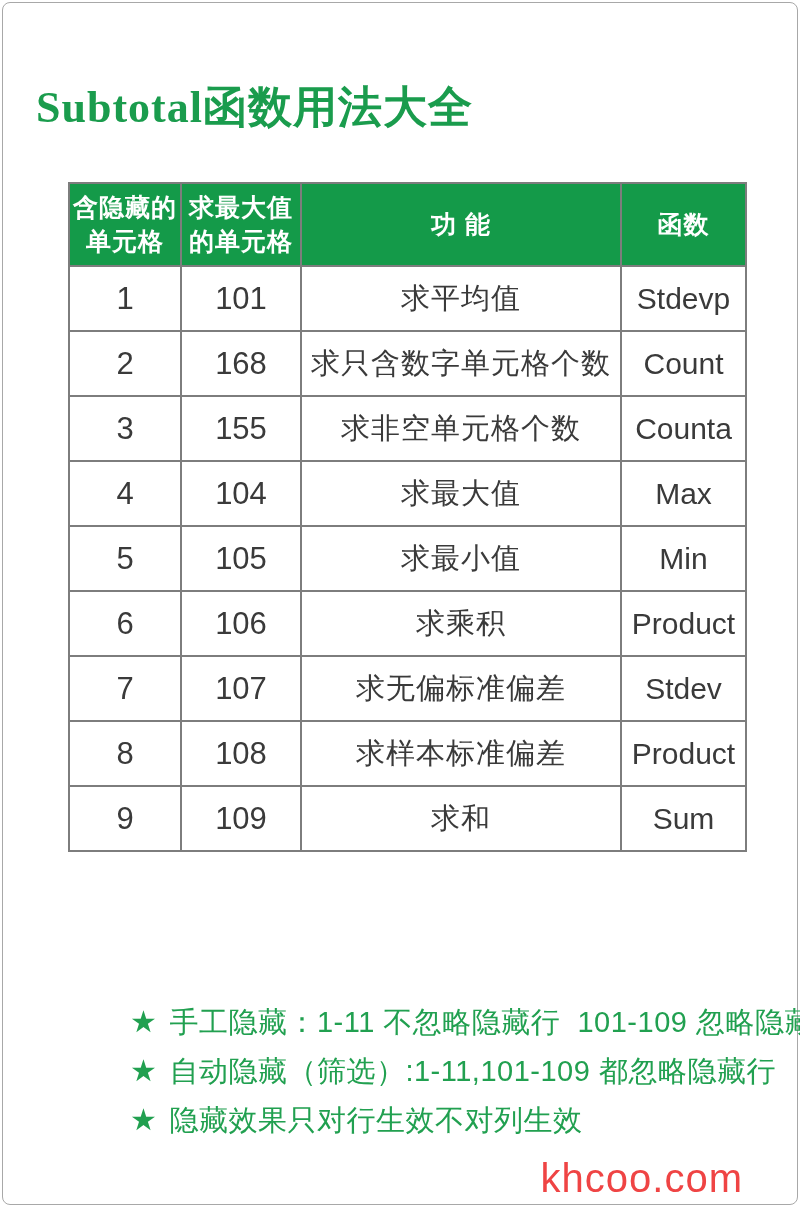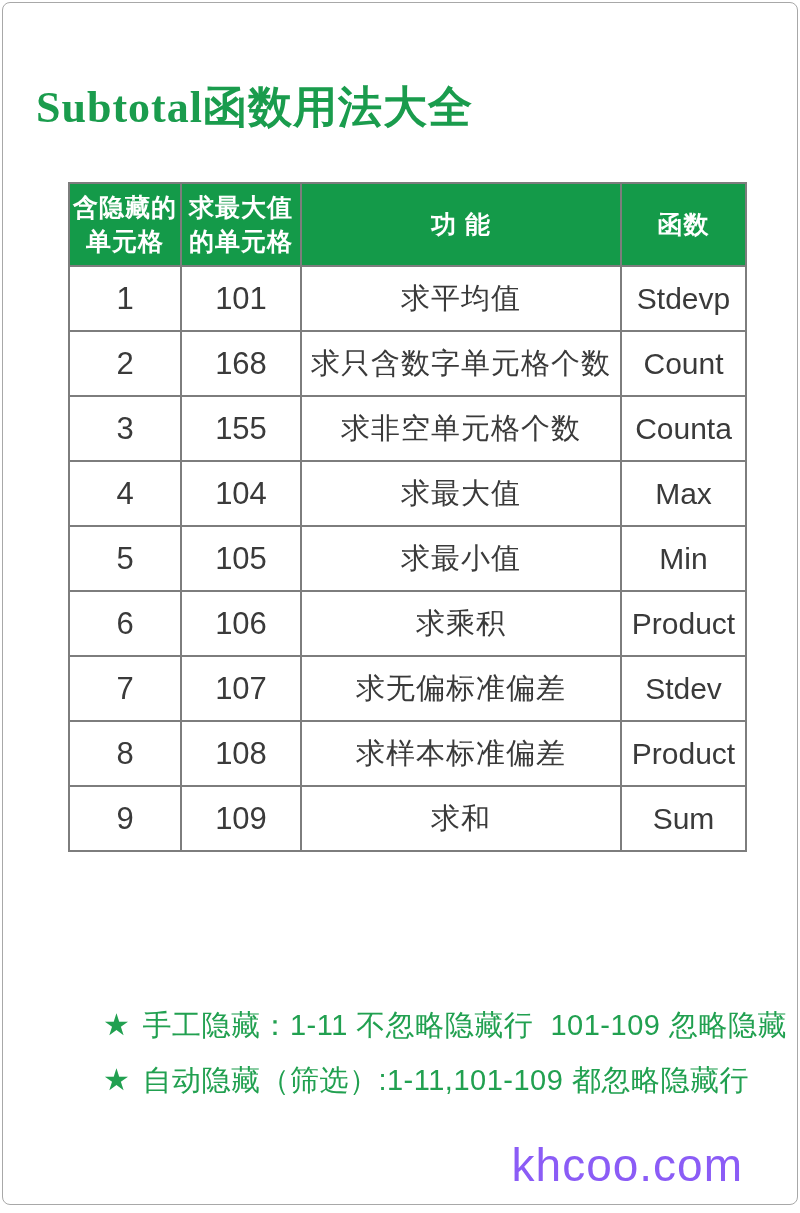--- a/index.html
+++ b/index.html
@@ -64,36 +64,37 @@
   td.c-num  { font-size: 31px; }
   td.c-desc { font-size: 29px; letter-spacing: 1px; margin-left: 35px; }
   td.c-name { font-size: 30px; }
   .notes {
     position: absolute;
     left: 103px; top: 1005px; right: 40px;
   }
   .note {
     color: #21a050;
     font-size: 29px;
-    line-height: 40px;
+    line-height: 34px;
     margin-bottom: 15px;
     white-space: pre;
     letter-spacing: 0.5px;
+    margin-left: 27px;
   }
   .note .star {
     display: inline-block;
     margin-right: 12px;
     font-size: 30px;
     color: #21a050;
   }
   .watermark {
     position: absolute;
-    right: 57px; bottom: 21px;
-    font-size: 46px;
-    color: #8b5cf6;
+    right: 57px; bottom: 12px;
+    font-size: 40px;
+    color: #ef4444;
     letter-spacing: 1px;
   }
 </style>
 </head>
 <body>
 
 <div class="page">
 
   <div class="frame"></div>
 
@@ -182,17 +183,18 @@
 
 
   </tbody>
   </table>
 
   <div class="notes" id="notes">
     <div class="note"><span class="star">★</span><span>手工隐藏：1-11 不忽略隐藏行  101-109 忽略隐藏</span></div>
 
     <div class="note"><span class="star">★</span><span>自动隐藏（筛选）:1-11,101-109 都忽略隐藏行</span></div>
 
+    <div class="note"><span class="star">★</span><span>隐藏效果只对行生效不对列生效</span></div>
   </div>
 
   <div class="watermark">khcoo.com</div>
 
 </div>
 
 </body></html>

